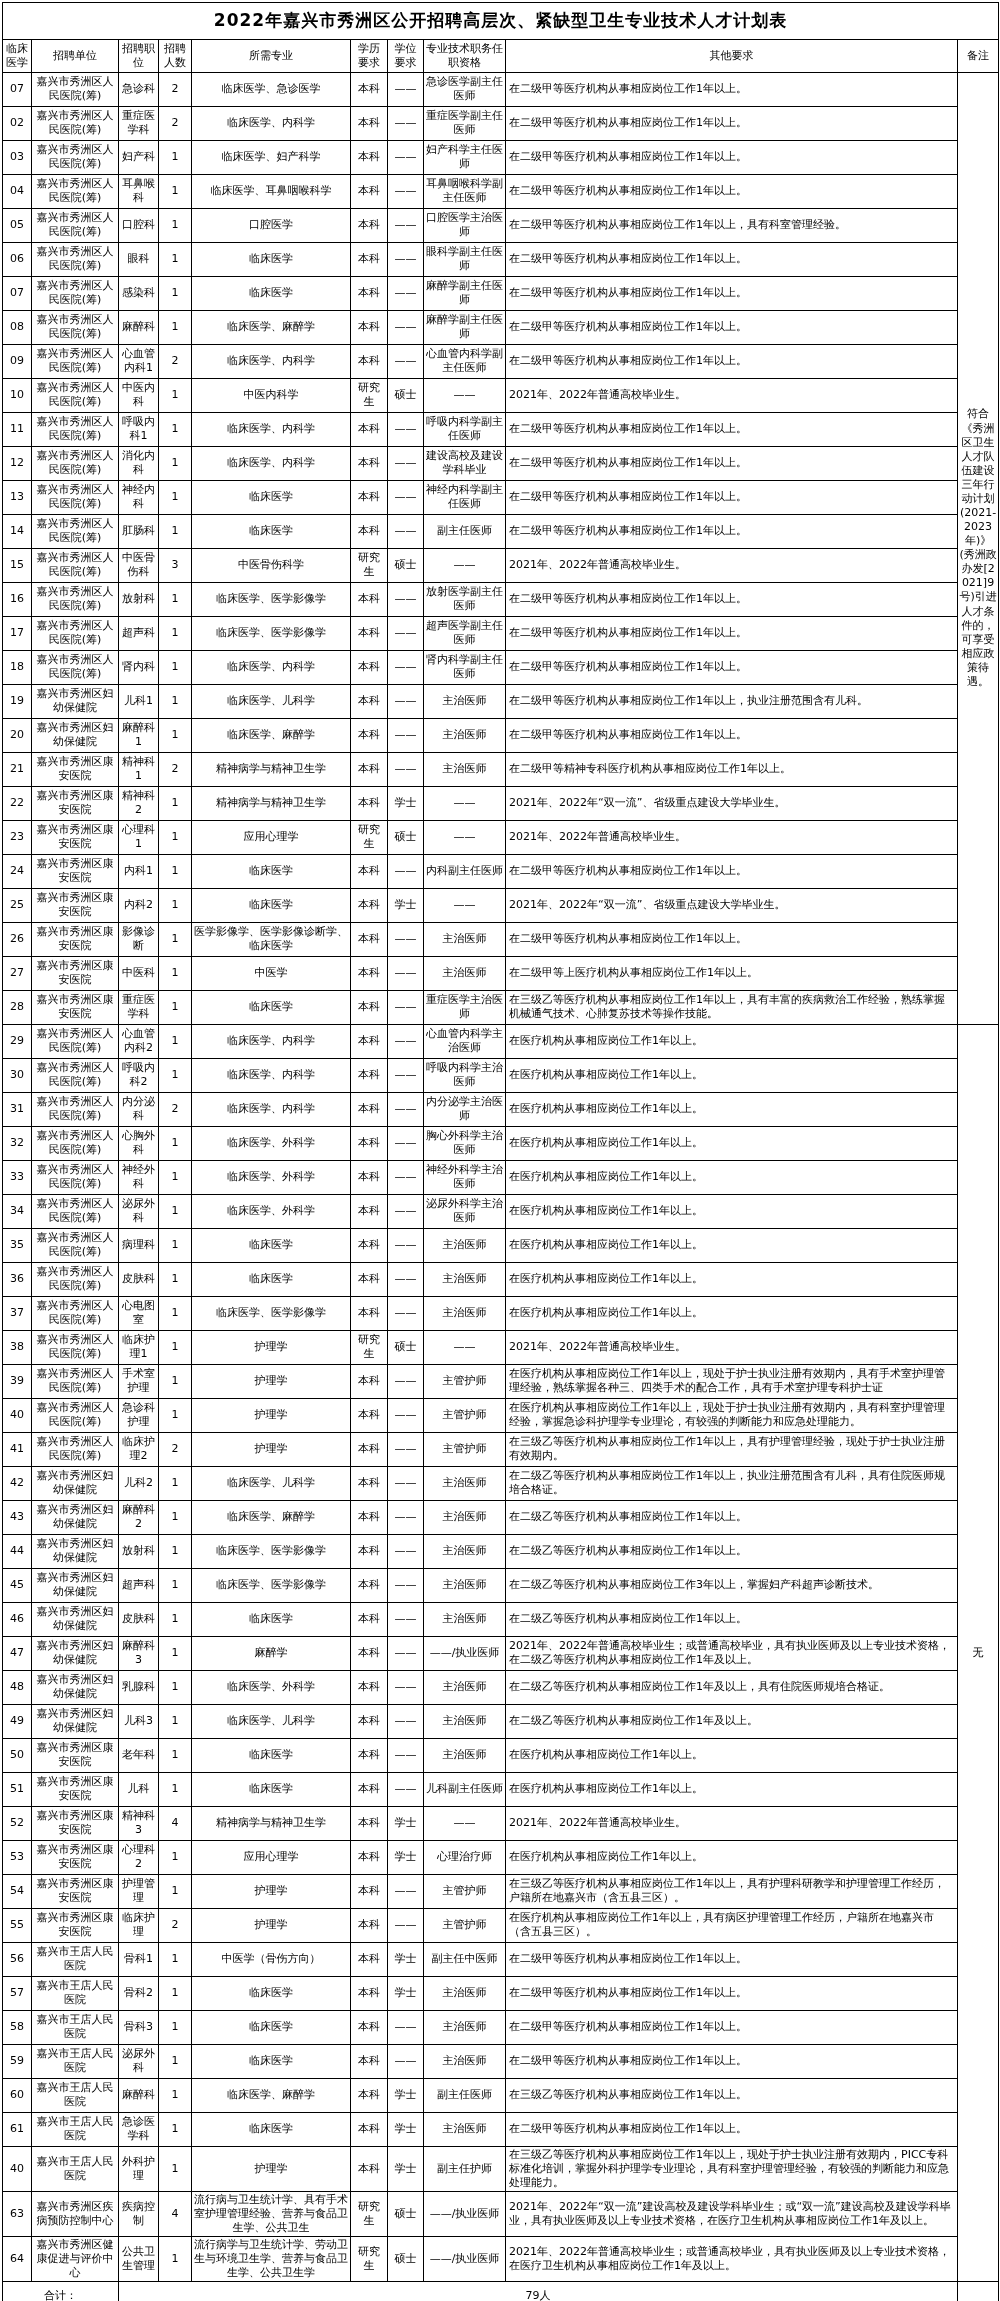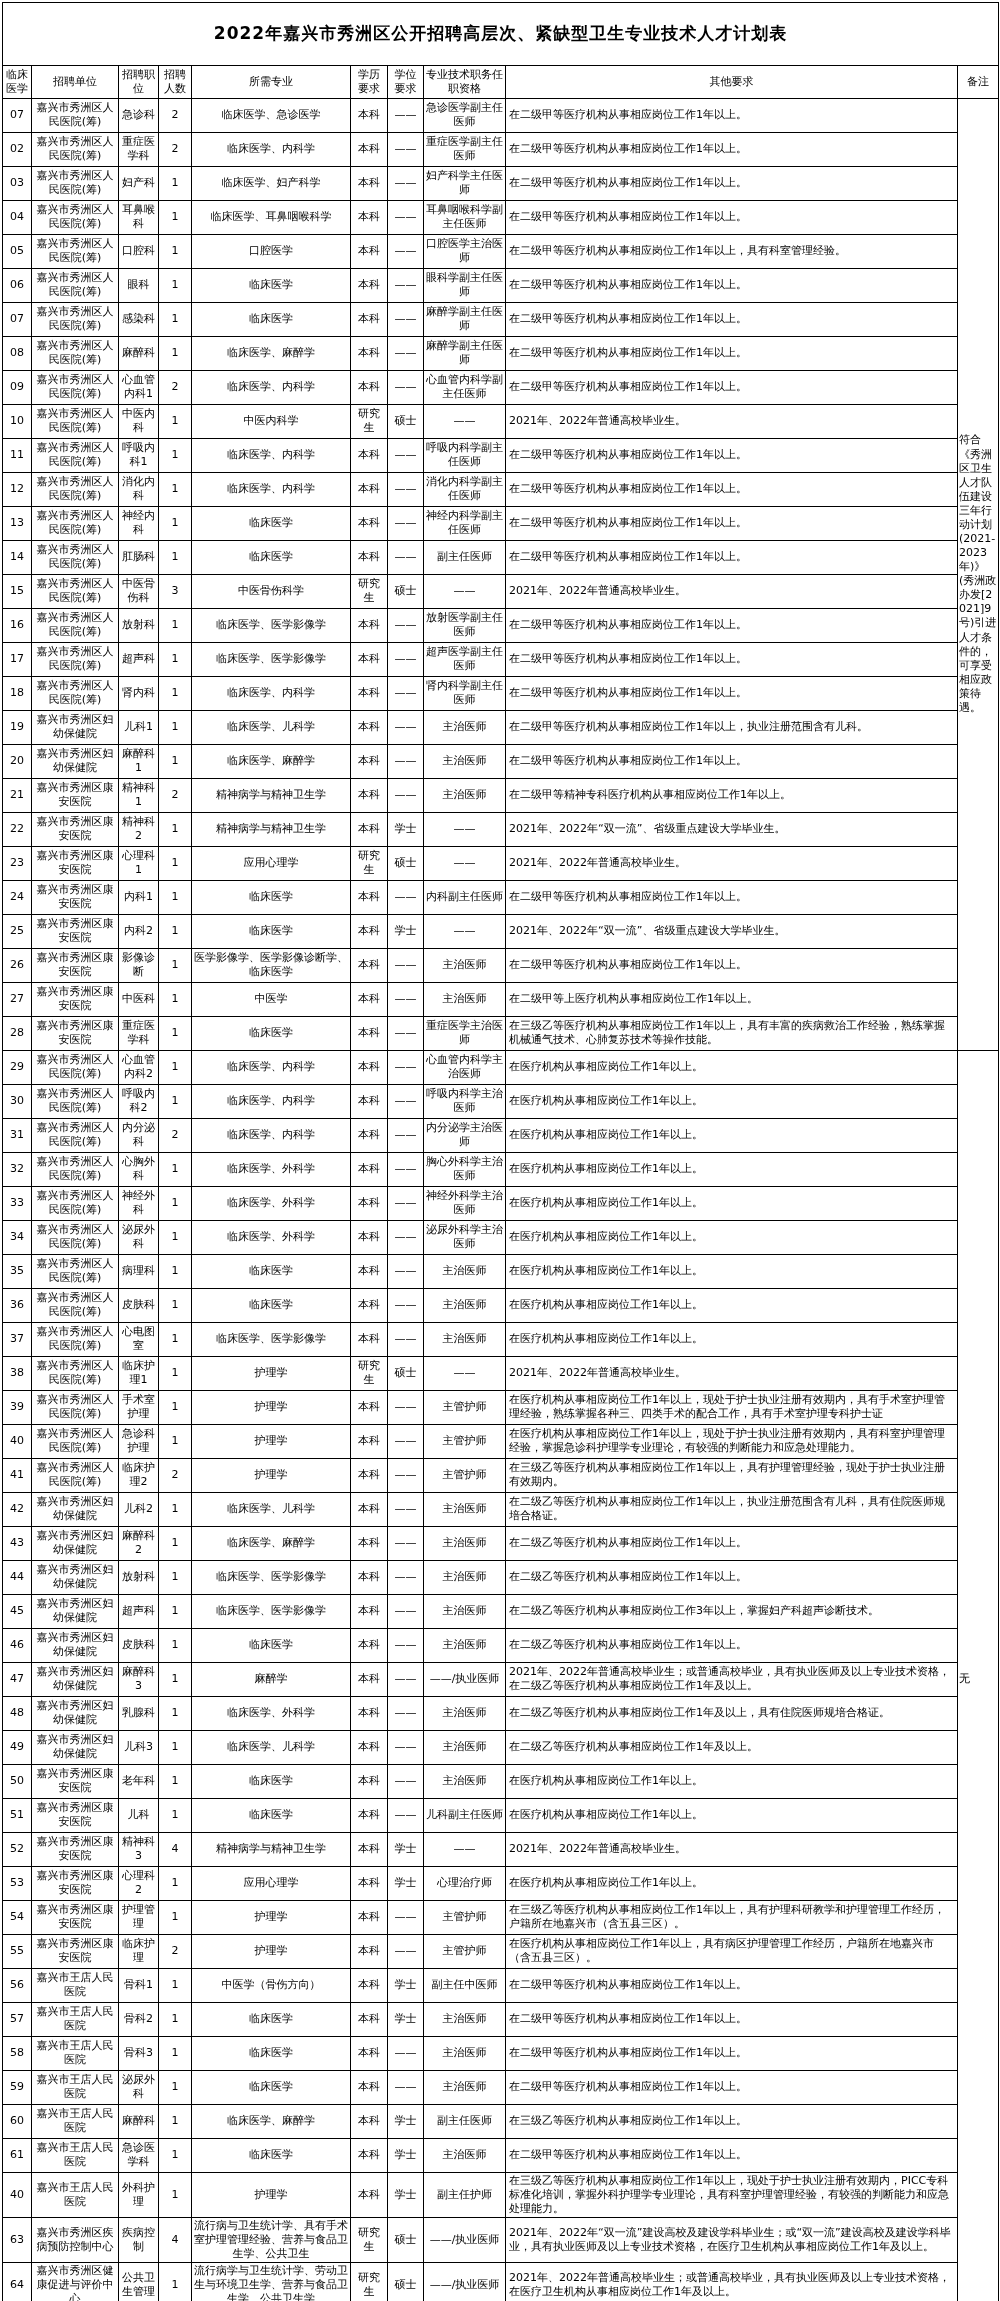--- a/index.html
+++ b/index.html
@@ -1,24 +1,24 @@
 <!DOCTYPE html>
 <html><head>
 <meta charset="utf-8">
 <style>
   html,body{margin:0;padding:0;background:#ffffff;}
   body{width:1000px;font-family:"DejaVu Sans","Liberation Sans",sans-serif;color:#000;}
   .wrap{padding:2px 2px 0 2px;}
   table{border-collapse:collapse;width:996px;table-layout:fixed;}
   td{border:1px solid #000;font-size:11px;line-height:1.28;vertical-align:middle;padding:1px 2px;word-break:break-all;background:#fff;}
-  .title-cell{font-size:17px;font-weight:bold;text-align:center;padding:20px 2px;letter-spacing:1px;}
+  .title-cell{font-size:17px;font-weight:bold;text-align:center;padding:7px 2px;letter-spacing:1px;}
   .hc{text-align:center;height:30px;}
   .ct{text-align:center;}
   .lt{text-align:left;padding-left:3px;}
-  .rk{text-align:left;padding:1px;vertical-align:middle;margin-top:44px;}
+  .rk{text-align:center;padding:1px;vertical-align:middle;margin-top:44px;}
   tr.br > td{height:31px;}
   .total-row td{height:26px;text-align:center;}
 </style>
 </head>
 <body>
 
 <div class="wrap">
   <table>
     <colgroup>
       <col style="width:29px">
@@ -173,21 +173,21 @@
           <td class="lt">在二级甲等医疗机构从事相应岗位工作1年以上。</td>
         </tr>
         <tr class="br">
           <td class="ct">12</td>
           <td class="ct">嘉兴市秀洲区人民医院(筹)</td>
           <td class="ct">消化内科</td>
           <td class="ct">1</td>
           <td class="ct">临床医学、内科学</td>
           <td class="ct">本科</td>
           <td class="ct">——</td>
-          <td class="ct">消化内科学副主任医师</td>
+          <td class="ct">建设高校及建设学科毕业</td>
           <td class="lt">在二级甲等医疗机构从事相应岗位工作1年以上。</td>
         </tr>
         <tr class="br">
           <td class="ct">13</td>
           <td class="ct">嘉兴市秀洲区人民医院(筹)</td>
           <td class="ct">神经内科</td>
           <td class="ct">1</td>
           <td class="ct">临床医学</td>
           <td class="ct">本科</td>
           <td class="ct">——</td>

